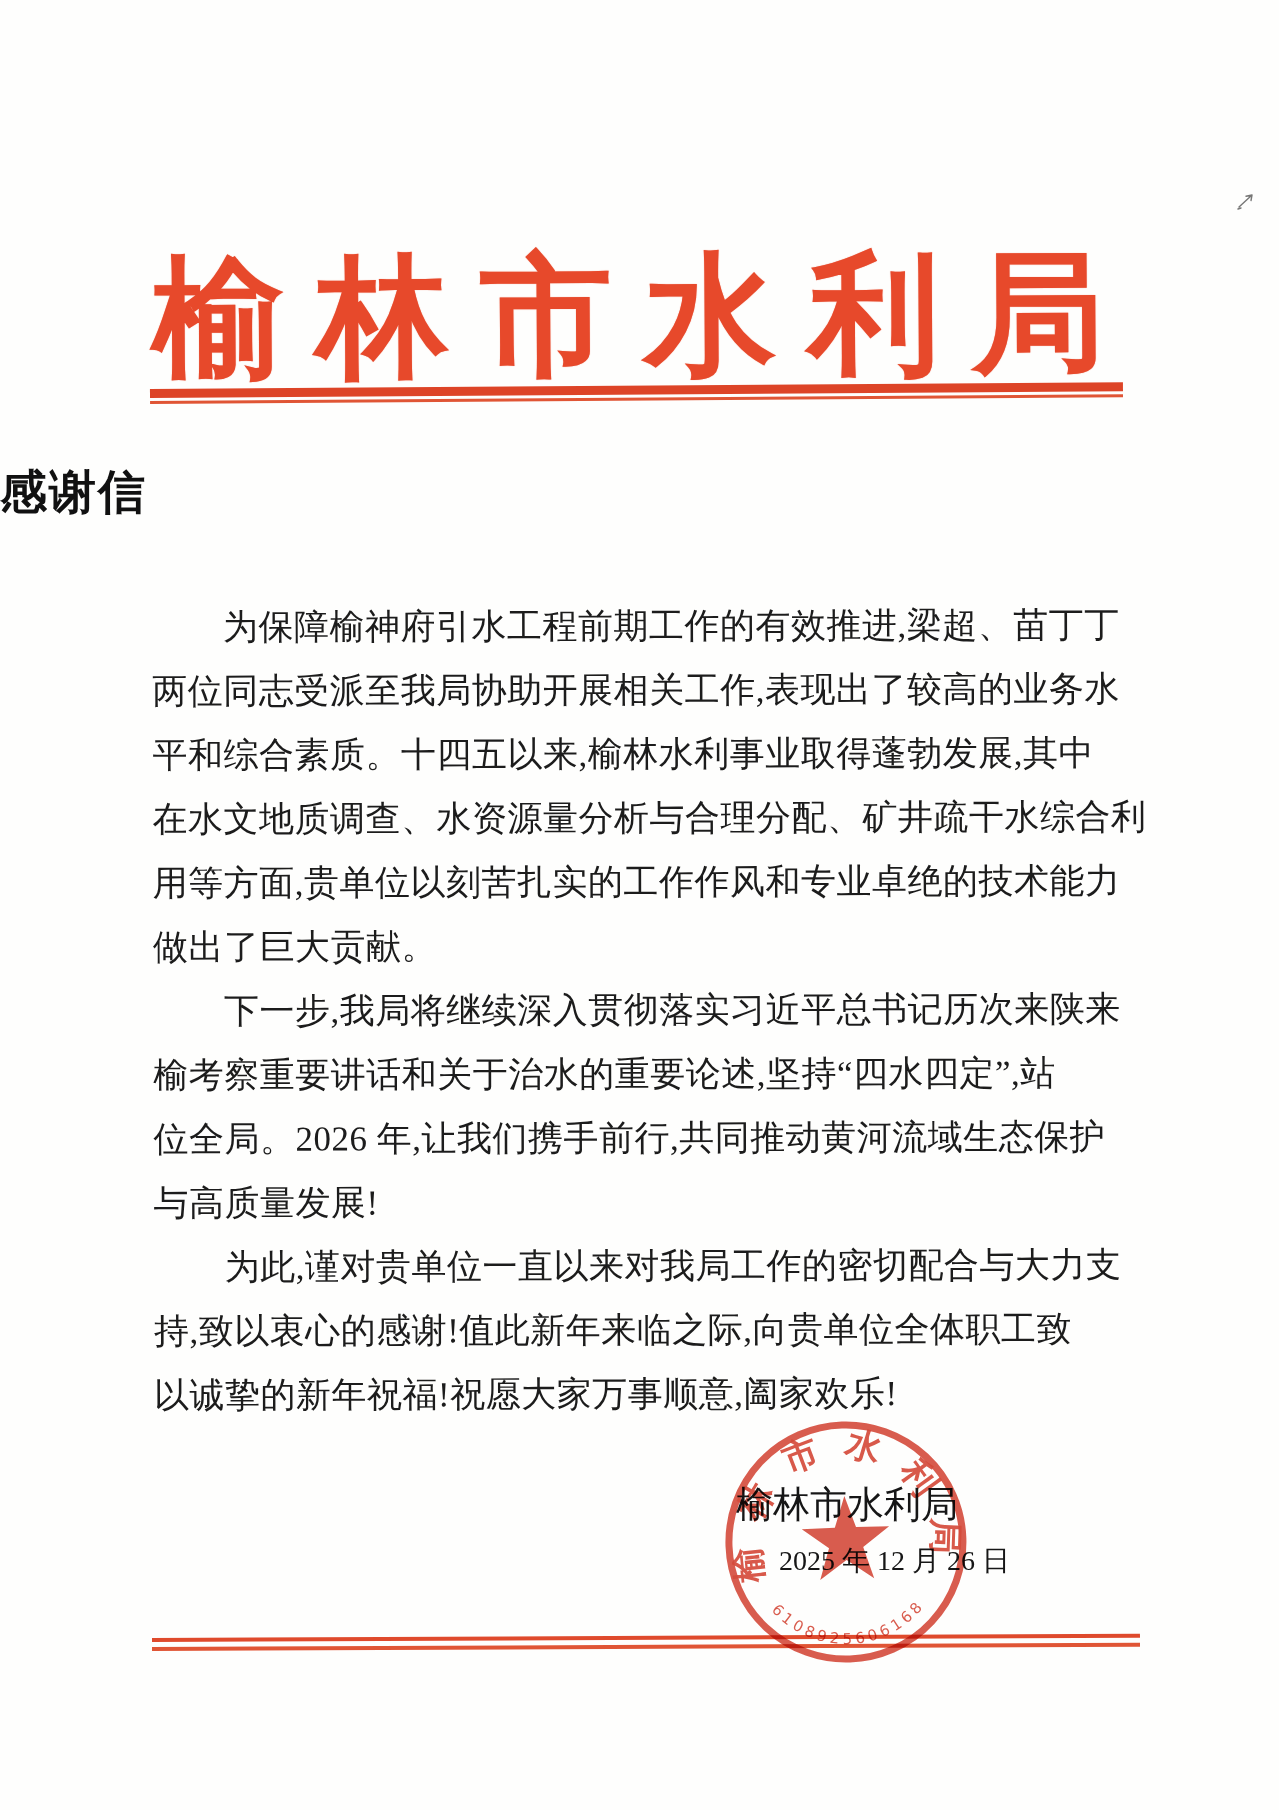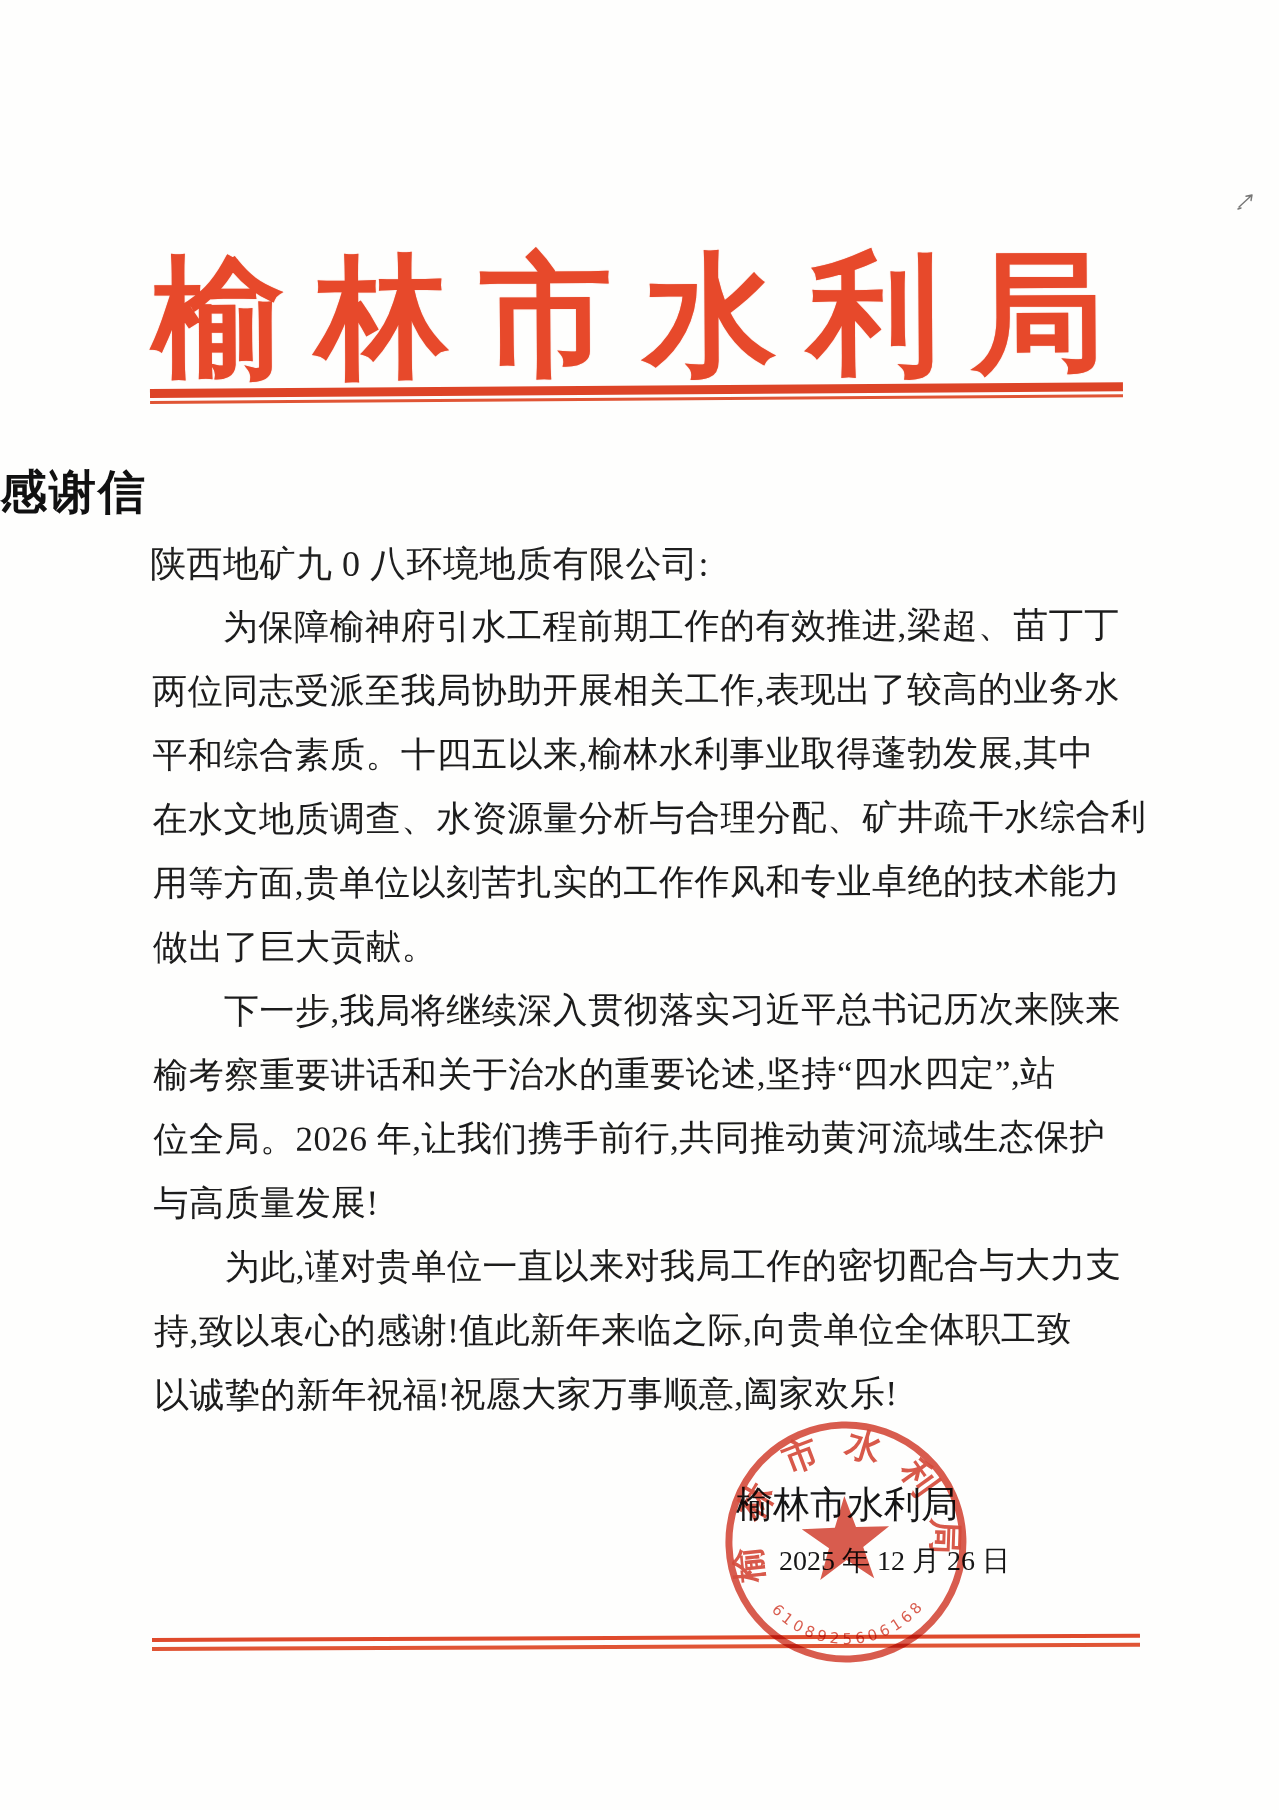--- a/index.html
+++ b/index.html
@@ -73,21 +73,20 @@
 
   <div class="letterhead">榆林市水利局</div>
   <div class="header-rule"></div>
 
   <svg class="artifact" viewBox="0 0 22 22">
     <path d="M3 17 L16 5 M16 5 l-6 1.2 M16 5 l-1 5.5 M2 19 l3 -1" stroke="#4a4a4a" stroke-width="1.4" fill="none" stroke-linecap="round"></path>
   </svg>
 
   <div class="doc-title">感谢信</div>
 
-  <div class="addressee">陕西地矿九 0 八环境地质有限公司:</div>
 
   <div class="body-block">
     <div class="body-line">　　为保障榆神府引水工程前期工作的有效推进,梁超、苗丁丁</div>
     <div class="body-line">两位同志受派至我局协助开展相关工作,表现出了较高的业务水</div>
     <div class="body-line">平和综合素质。十四五以来,榆林水利事业取得蓬勃发展,其中</div>
     <div class="body-line">在水文地质调查、水资源量分析与合理分配、矿井疏干水综合利</div>
     <div class="body-line">用等方面,贵单位以刻苦扎实的工作作风和专业卓绝的技术能力</div>
     <div class="body-line">做出了巨大贡献。</div>
     <div class="body-line">　　下一步,我局将继续深入贯彻落实习近平总书记历次来陕来</div>
     <div class="body-line">榆考察重要讲话和关于治水的重要论述,坚持“四水四定”,站</div>

